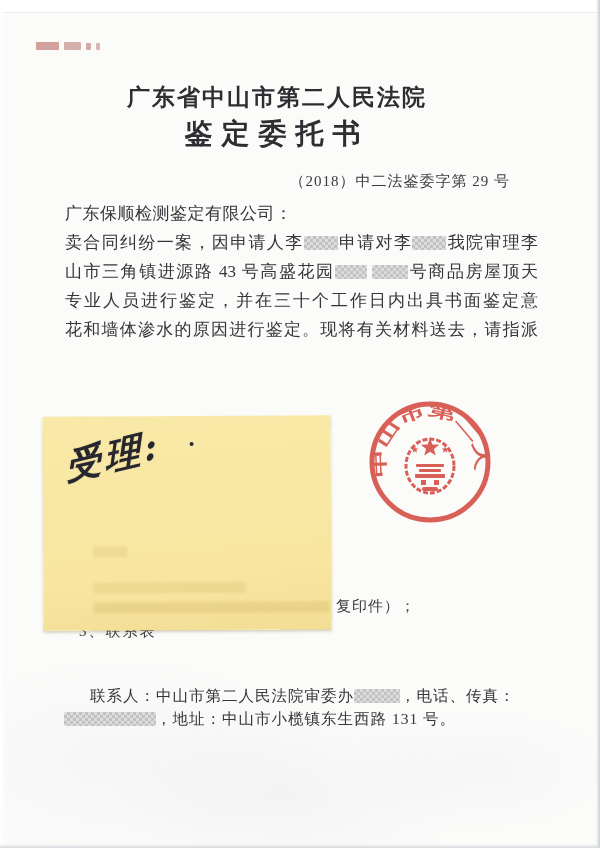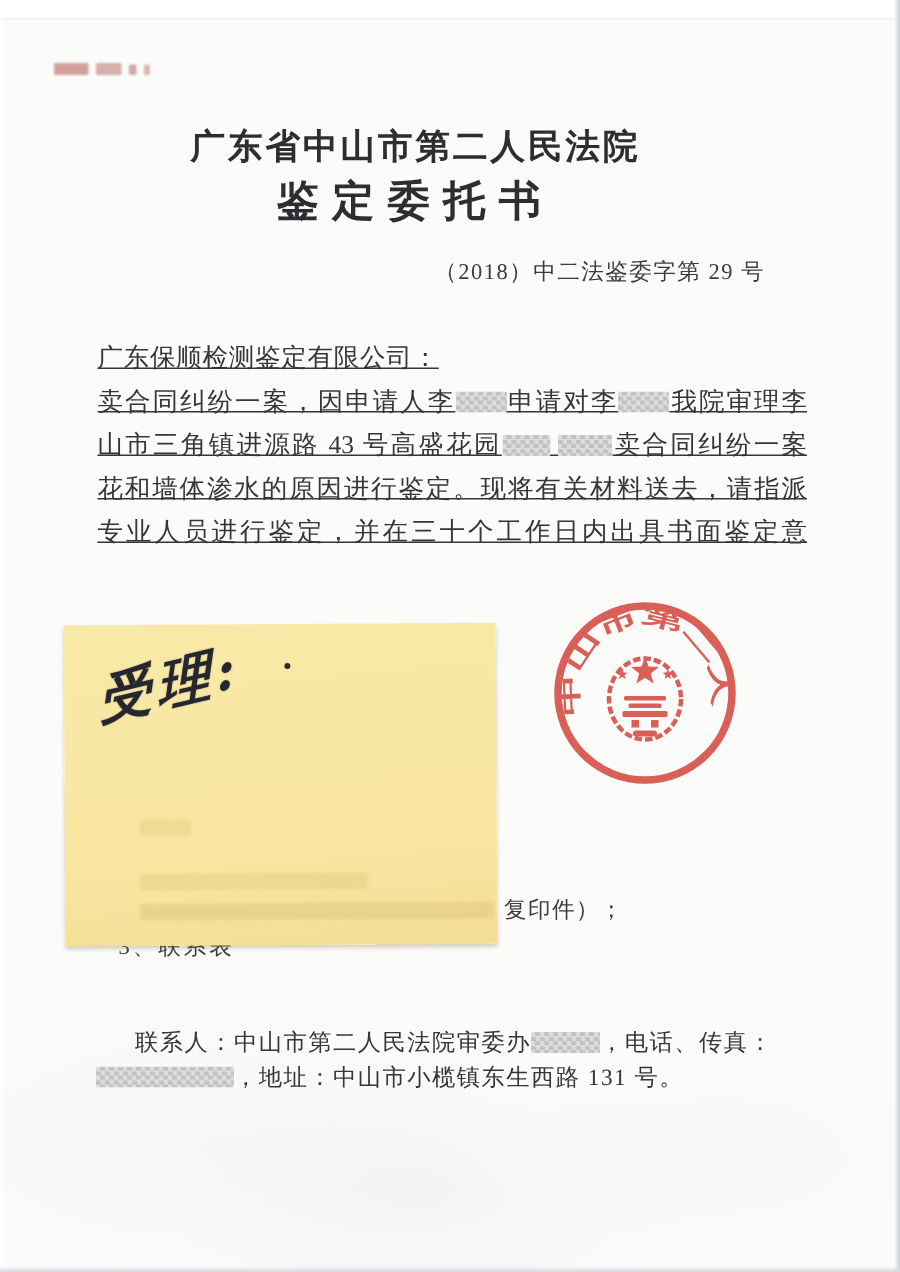--- a/index.html
+++ b/index.html
@@ -29,21 +29,21 @@
   .m2{width:17px;height:8px;background:rgba(160,70,60,.42);}
   .m3{width:5px;height:7px;background:rgba(160,70,60,.45);}
   .m4{width:4px;height:7px;background:rgba(160,70,60,.38);}
 
   .title-block{position:absolute;left:0;top:82px;width:600px;text-align:center;transform:translateX(-23px);color:#2e2e32;}
   .court-name{font-size:23px;letter-spacing:2px;font-weight:600;}
   .doc-title{font-size:28px;letter-spacing:9px;font-weight:600;margin-top:2px;}
 
   .doc-number{position:absolute;top:172px;right:90px;font-size:15px;letter-spacing:1px;color:#3a3a40;}
 
-  .body-block{position:absolute;left:65px;top:224px;width:473px;color:#35353b;text-decoration:underline;}
+  .body-block{position:absolute;left:65px;top:199px;width:473px;color:#35353b;}
   .addr-line{font-size:17px;letter-spacing:.5px;height:29px;line-height:29px;}
   .bline{font-size:17px;height:29px;line-height:29px;text-align:justify;text-align-last:justify;}
   .indent{text-indent:2.1em;}
 
   .redact{
     display:inline-block;height:14px;vertical-align:-2px;border-radius:1px;
     background:repeating-conic-gradient(#c2c2c2 0% 25%, #dcdcdc 0% 50%) 0 0/6px 6px;
     filter:blur(.4px);
   }
 
@@ -98,23 +98,23 @@
   <div class="title-block">
     <div class="court-name">广东省中山市第二人民法院</div>
     <div class="doc-title">鉴定委托书</div>
   </div>
 
   <div class="doc-number">（2018）中二法鉴委字第 29 号</div>
 
   <div class="body-block">
     <div class="addr-line">广东保顺检测鉴定有限公司：</div>
     <div class="bline"><span>卖合同纠纷一案，因申请人李</span><span class="redact" style="width: 34px;"></span><span>申请对李</span><span class="redact" style="width: 34px;"></span><span>我院审理李</span></div>
-    <div class="bline"><span>山市三角镇进源路 43 号高盛花园</span><span class="redact" style="width: 32px;"></span><span> </span><span class="redact" style="width: 36px;"></span><span>卖合同纠纷一案</span></div>
+    <div class="bline"><span>山市三角镇进源路 43 号高盛花园</span><span class="redact" style="width: 32px;"></span><span> </span><span class="redact" style="width: 36px;"></span><span>号商品房屋顶天</span></div>
+    <div class="bline"><span>专业人员进行鉴定，并在三十个工作日内出具书面鉴定意</span></div>
     <div class="bline"><span>花和墙体渗水的原因进行鉴定。现将有关材料送去，请指派</span></div>
-    <div class="bline"><span>专业人员进行鉴定，并在三十个工作日内出具书面鉴定意</span></div>
   </div>
 
   <svg class="seal" viewBox="0 0 128 128">
     <circle cx="64" cy="64" r="58" fill="none" stroke="var(--seal-color)" stroke-width="5"></circle>
     <defs>
       <path id="ringPath" d="M 21.7 78.4 A 45 45 0 1 1 106.3 78.4" fill="none"></path>
     </defs>
     <text font-size="15" fill="var(--seal-color)" font-weight="700" font-family="Liberation Serif, DejaVu Serif, serif">
       <textPath href="#ringPath" startOffset="0" textLength="250" lengthAdjust="spacingAndGlyphs">中山市第二人民法院</textPath>
     </text>

